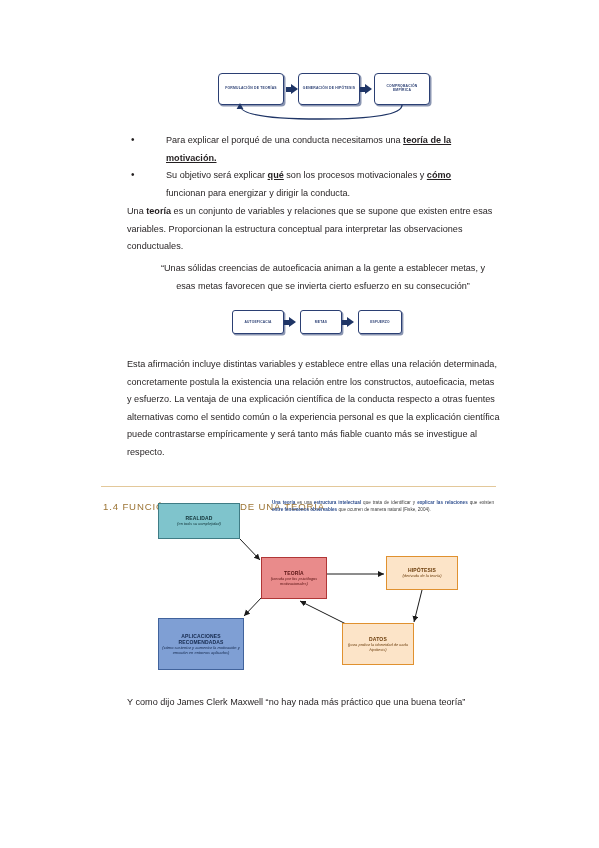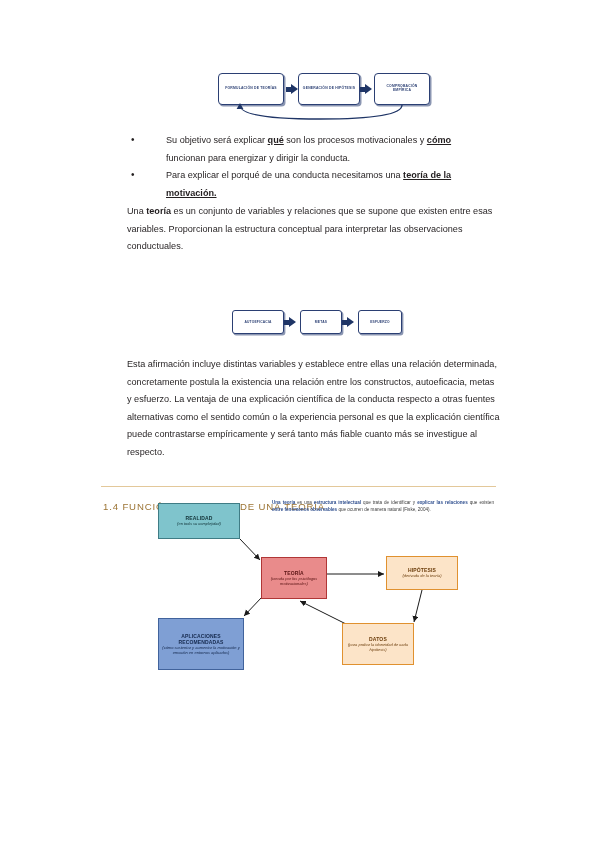--- a/index.html
+++ b/index.html
@@ -266,31 +266,32 @@
     </div>
 
     <svg class="feedback-curve" viewBox="0 0 168 18">
       <path d="M166 2 C166 14, 120 16, 84 16 C48 16, 6 14, 4 3" fill="none" stroke="#1f3566" stroke-width="1.3"></path>
       <polygon points="4,0 0.6,6 7.4,6" fill="#1f3566"></polygon>
     </svg>
   </div>
 
   <ul class="bullets">
     <li>
-      <span>Su objetivo será explicar </span><span class="u">qué</span><span> son los procesos motivacionales y </span><span class="u">cómo</span><span> funcionan para energizar y dirigir la conducta.</span>
+      <span>Para explicar el porqué de una conducta necesitamos una </span><span class="u">teoría de la motivación.</span>
     </li>
     <li>
-      <span>Para explicar el porqué de una conducta necesitamos una </span><span class="u">teoría de la motivación.</span>
+      <span>Su objetivo será explicar </span><span class="u">qué</span><span> son los procesos motivacionales y </span><span class="u">cómo</span><span> funcionan para energizar y dirigir la conducta.</span>
     </li>
   </ul>
 
   <div class="txt para1">
     <span>Una </span><span class="b">teoría</span><span> es un conjunto de variables y relaciones que se supone que existen entre esas variables. Proporcionan la estructura conceptual para interpretar las observaciones conductuales.</span>
   </div>
 
+  <div class="quote">“Unas sólidas creencias de autoeficacia animan a la gente a establecer metas, y esas metas favorecen que se invierta cierto esfuerzo en su consecución”</div>
 
   <div class="flow2">
     <div class="fb g1">
       <span>AUTOEFICACIA</span>
     </div>
     <div class="arrow-tail a1t"></div>
     <div class="arrow-blk a1"></div>
 
     <div class="fb g2">
       <span>METAS</span>
@@ -351,14 +352,15 @@
       <div class="t">DATOS</div>
       <div class="s">(para probar la idoneidad de cada hipótesis)</div>
     </div>
 
     <div class="fbox box-aplic">
       <div class="t">APLICACIONES RECOMENDADAS</div>
       <div class="s">(cómo sustentar y aumentar la motivación y emoción en entornos aplicados)</div>
     </div>
   </div>
 
+  <div class="txt para3">Y como dijo James Clerk Maxwell “no hay nada más práctico que una buena teoría”</div>
 
 </div>
 
 </body></html>

